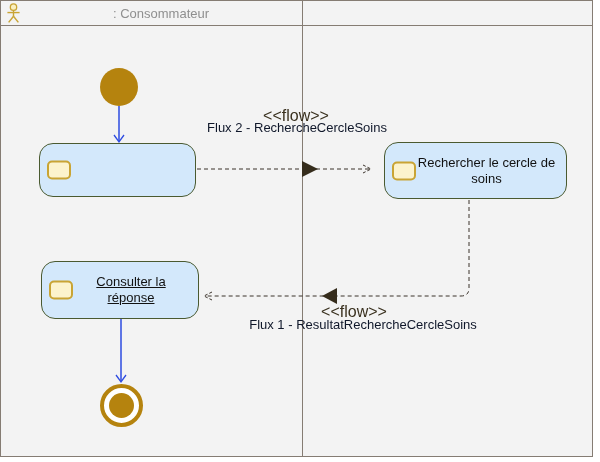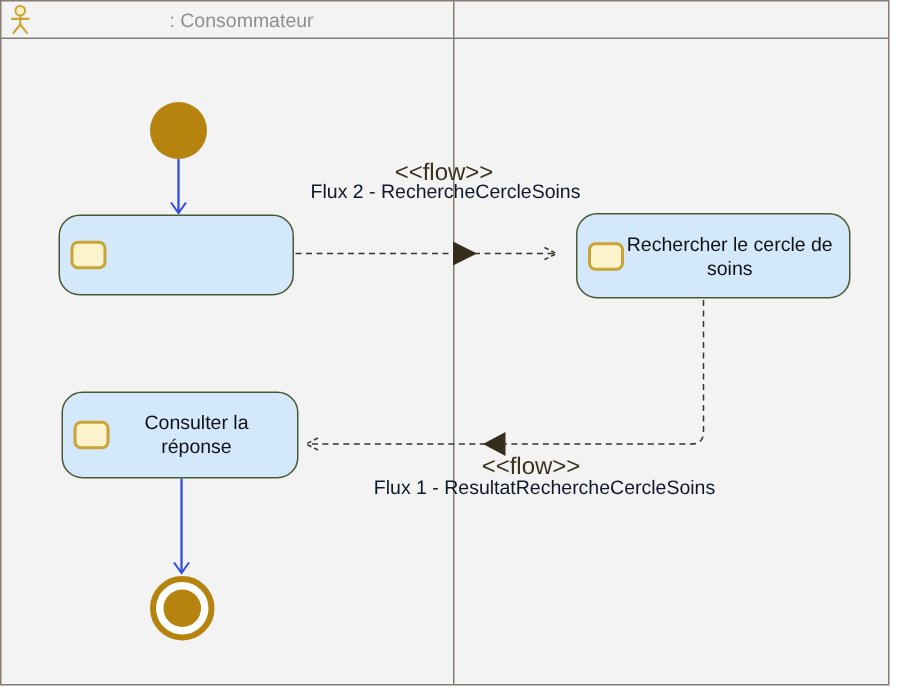--- a/index.html
+++ b/index.html
@@ -76,21 +76,21 @@
       <span class="obj-icon"></span>
     </div>
 
     <div class="action" style="left:372px;top:141px;width:183px;height:57px;margin-left:11px;">
       <span class="obj-icon"></span>
       <span class="action-label" style="max-width:140px;">Rechercher le cercle de soins</span>
     </div>
 
     <div class="action" style="left:40px;top:260px;width:158px;height:58px;">
       <span class="obj-icon"></span>
-      <span class="action-label" style="max-width:90px;">Consulter la réponse</span>
+      <span class="action-label" style="max-width:90px;text-decoration:underline;">Consulter la réponse</span>
     </div>
 
     <div class="final-node">
       <span class="inner"></span>
     </div>
 
     <div class="flow-stereo" style="left:295px;top:106px;">&lt;&lt;flow&gt;&gt;</div>
     <div class="flow-label" style="left:296px;top:119px;">Flux 2 - RechercheCercleSoins</div>
 
     <div class="flow-stereo" style="left:353px;top:302px;">&lt;&lt;flow&gt;&gt;</div>

